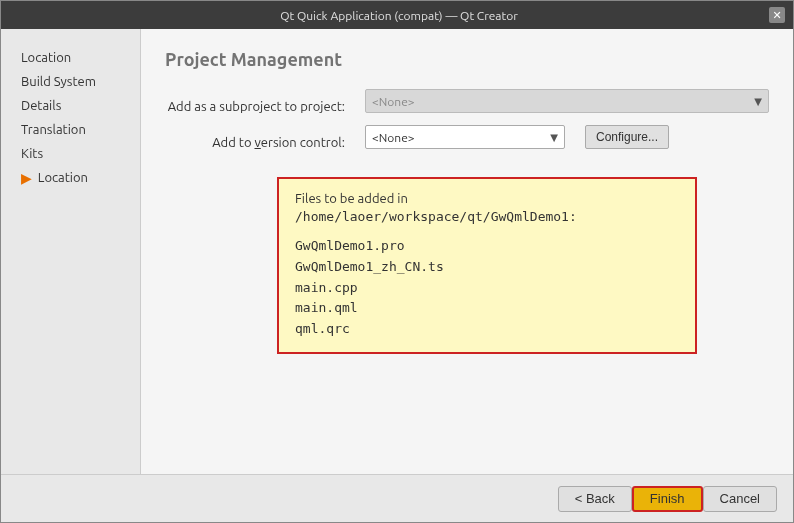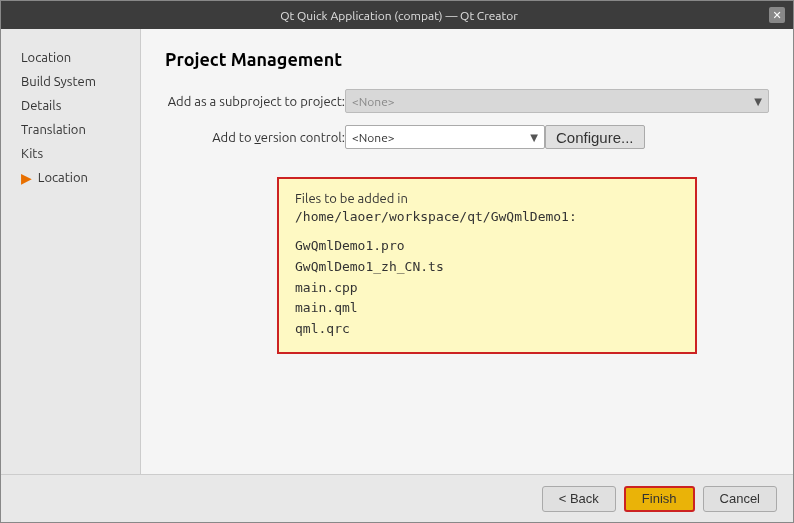--- a/index.html
+++ b/index.html
@@ -93,29 +93,29 @@
       flex: 1;
       padding: 20px 24px;
       display: flex;
       flex-direction: column;
       background: #f5f5f5;
     }
 
     .page-title {
       font-size: 18px;
       font-weight: bold;
-      color: #000000;
+      color: #737373;
       margin-bottom: 20px;
     }
 
     .form-row {
       display: flex;
-      align-items: center;
+      align-items: flex-end;
       margin-bottom: 12px;
-      gap: 0;
+      gap: 20px;
     }
 
     .form-label {
       font-size: 13px;
       color: #333;
       min-width: 180px;
       text-align: right;
     }
 
     .form-label u {
@@ -154,21 +154,21 @@
       font-size: 10px;
       color: #555;
     }
 
     .configure-btn {
       height: 24px;
       padding: 8px 10px;
       background: #e0e0e0;
       border: 1px solid #aaa;
       border-radius: 2px;
-      font-size: 15px;
+      font-size: 12px;
       color: #333;
       cursor: pointer;
       display: flex;
       align-items: center;
     }
 
     
     .files-box {
       border: 2px solid #cc2222;
       background: #fef9c3;
@@ -201,21 +201,21 @@
 
     
     .bottom-bar {
       height: 48px;
       background: #e8e8e8;
       border-top: 1px solid #ccc;
       display: flex;
       align-items: center;
       justify-content: flex-end;
       padding: 0 16px;
-      gap: 8px;
+      gap: 0;
       flex-shrink: 0;
     }
 
     .btn {
       height: 26px;
       padding: 0 16px;
       border-radius: 3px;
       font-size: 13px;
       cursor: pointer;
       display: flex;

